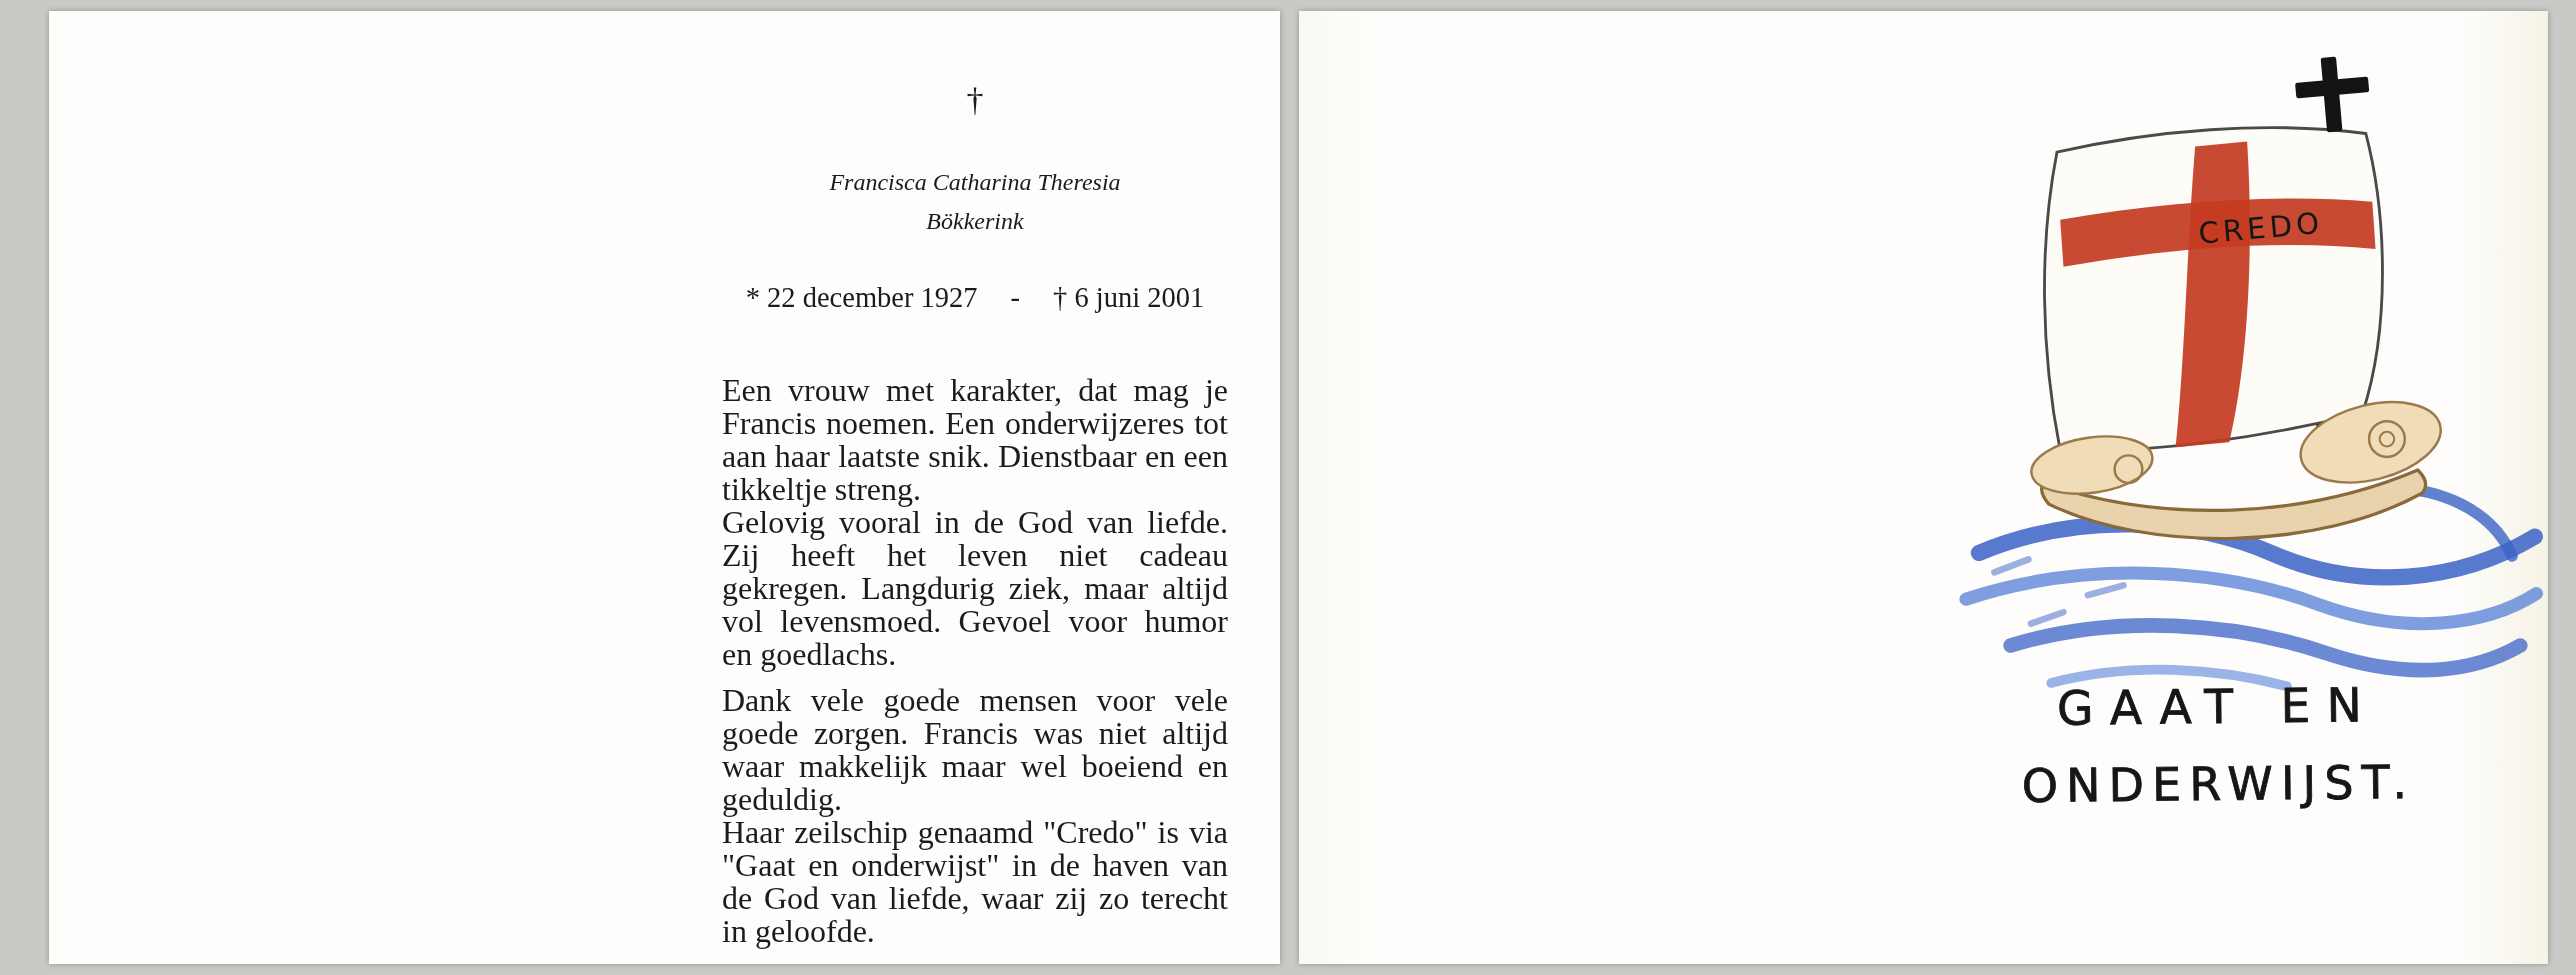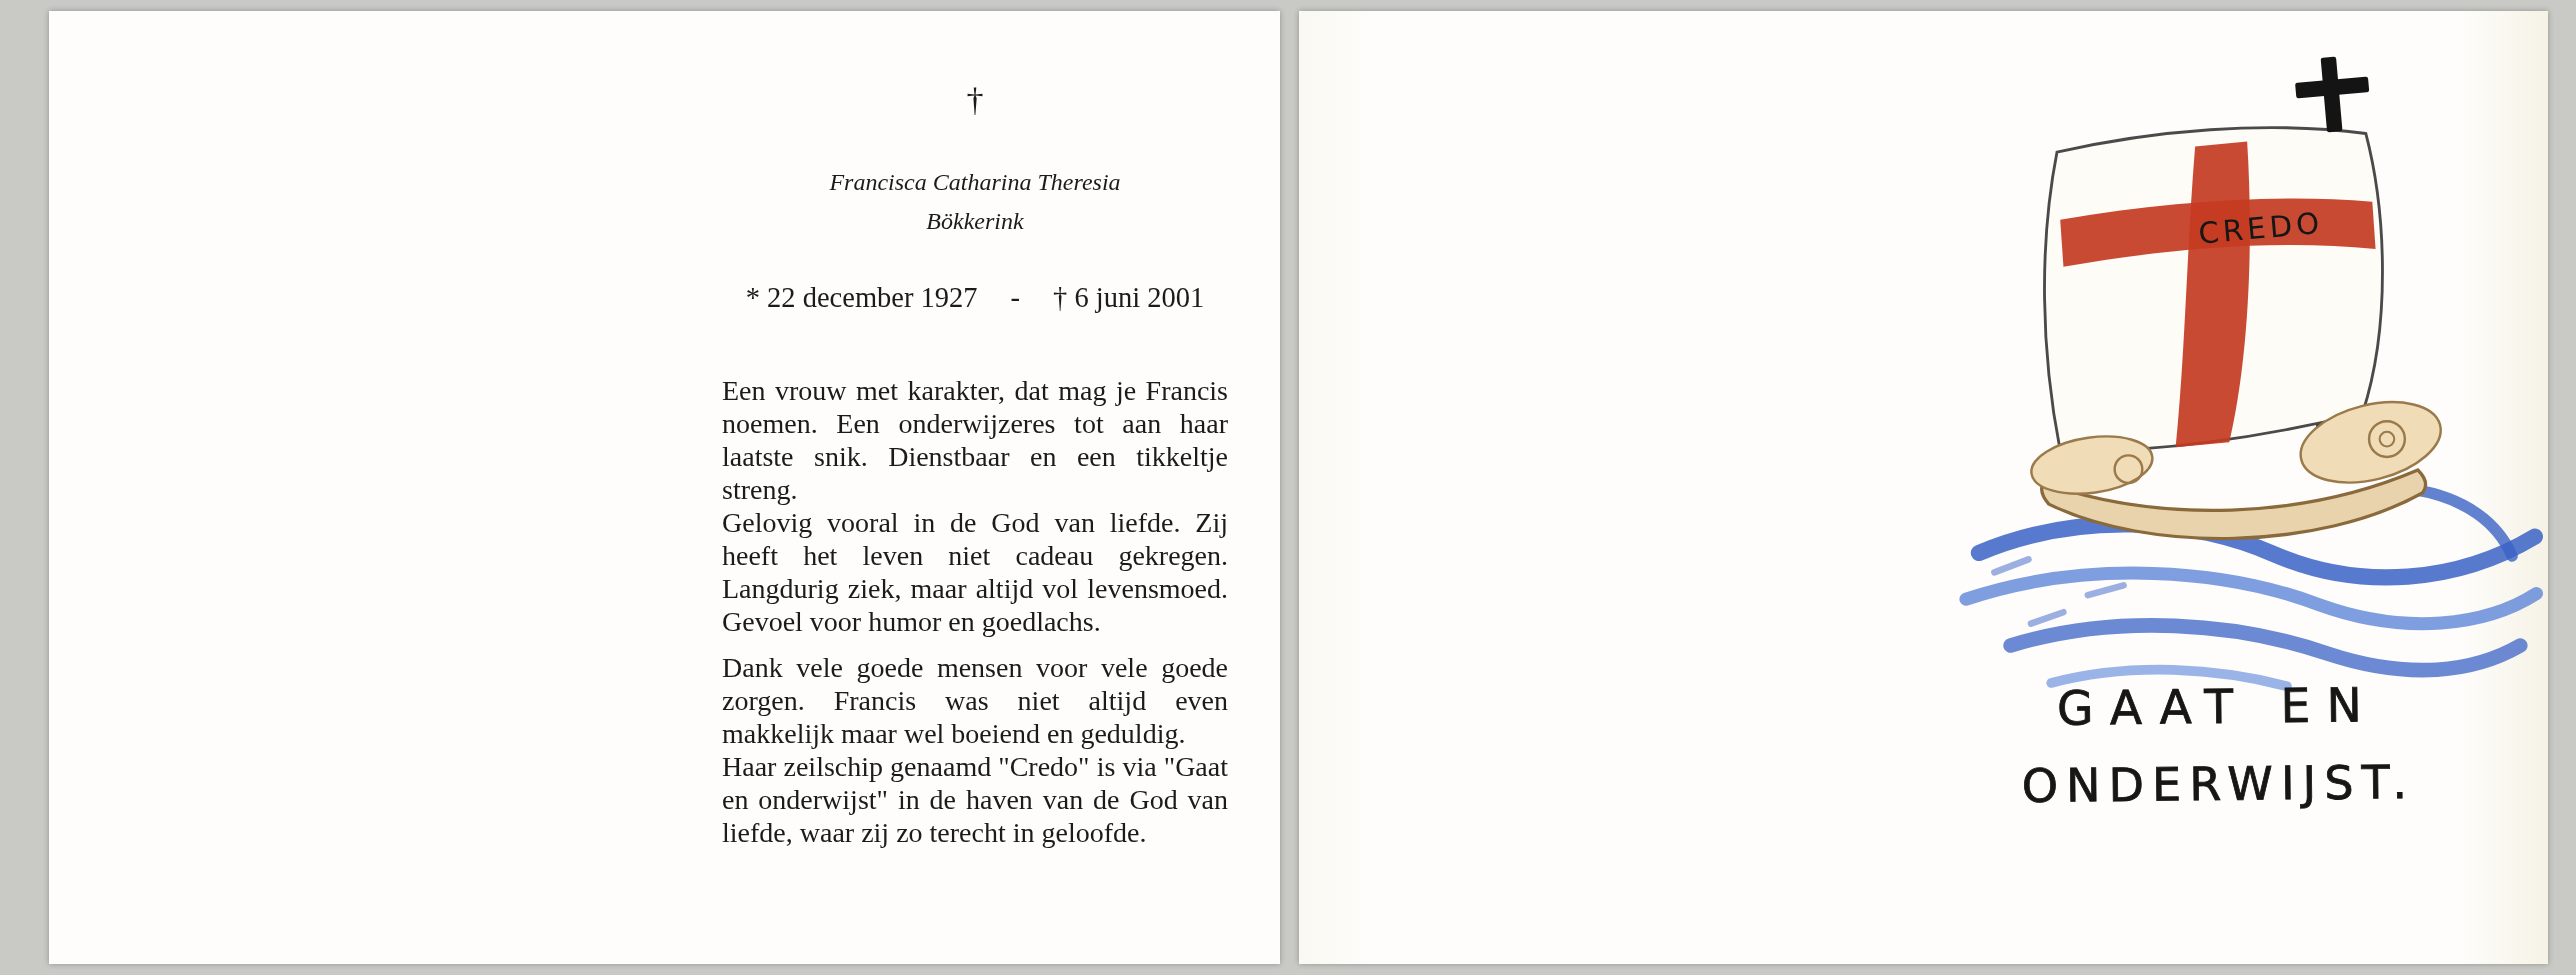--- a/index.html
+++ b/index.html
@@ -24,21 +24,21 @@
   .card-right { left:1299px; width:1249px;
     background:linear-gradient(90deg,#faf8f2 0%,#fefdfb 6%,#fefdfb 93%,#f6f2e6 100%);
   }
 
   
   .left-content { position:absolute; left:673px; top:72px; width:506px; }
   .cross-glyph  { text-align:center; font-size:34px; line-height:34px; }
   .intro-line   { text-align:center; font-size:27px; margin-top:46px; }
   .name-block   { text-align:center; font-size:24px; line-height:39px; margin-top:46px;font-style:italic; }
   .dates-line   { display:flex; justify-content:center; gap:33px; font-size:28.5px; margin-top:41px; }
-  .obit-body    { margin-top:60px; font-size:28px; line-height:33px; text-align:justify; }
+  .obit-body    { margin-top:60px; font-size:32px; line-height:33px; text-align:justify; }
   .obit-body p  { margin:0; }
   .obit-body p.gap { margin-top:13px; }
 
   
   .boat-svg { position:absolute; left:545px; top:14.6px; width:699px; height:675px; }
   .caption {
     position:absolute; left:602px; top:668px; width:634px;
     text-align:center;
     font-family:"DejaVu Sans", sans-serif;
     color:#161616;
@@ -66,21 +66,21 @@
 
       <div class="dates-line">
         <span>* 22 december 1927</span>
         <span>-</span>
         <span>† 6 juni 2001</span>
       </div>
 
       <div class="obit-body">
         <p>Een vrouw met karakter, dat mag je Francis noemen. Een onderwijzeres tot aan haar laatste snik. Dienstbaar en een tikkeltje streng.</p>
         <p>Gelovig vooral in de God van liefde. Zij heeft het leven niet cadeau gekregen. Langdurig ziek, maar altijd vol levensmoed. Gevoel voor humor en goedlachs.</p>
-        <p class="gap">Dank vele goede mensen voor vele goede zorgen. Francis was niet altijd even makkelijk maar wel boeiend en geduldig.</p>
+        <p class="gap">Dank vele goede mensen voor vele goede zorgen. Francis was niet altijd waar makkelijk maar wel boeiend en geduldig.</p>
         <p>Haar zeilschip genaamd "Credo" is via "Gaat en onderwijst" in de haven van de God van liefde, waar zij zo terecht in geloofde.</p>
       </div>
 
     </div>
   </div>
 
   <div class="card card-right">
 
     <svg class="boat-svg" viewBox="0 0 860 830" xmlns="http://www.w3.org/2000/svg">
 

